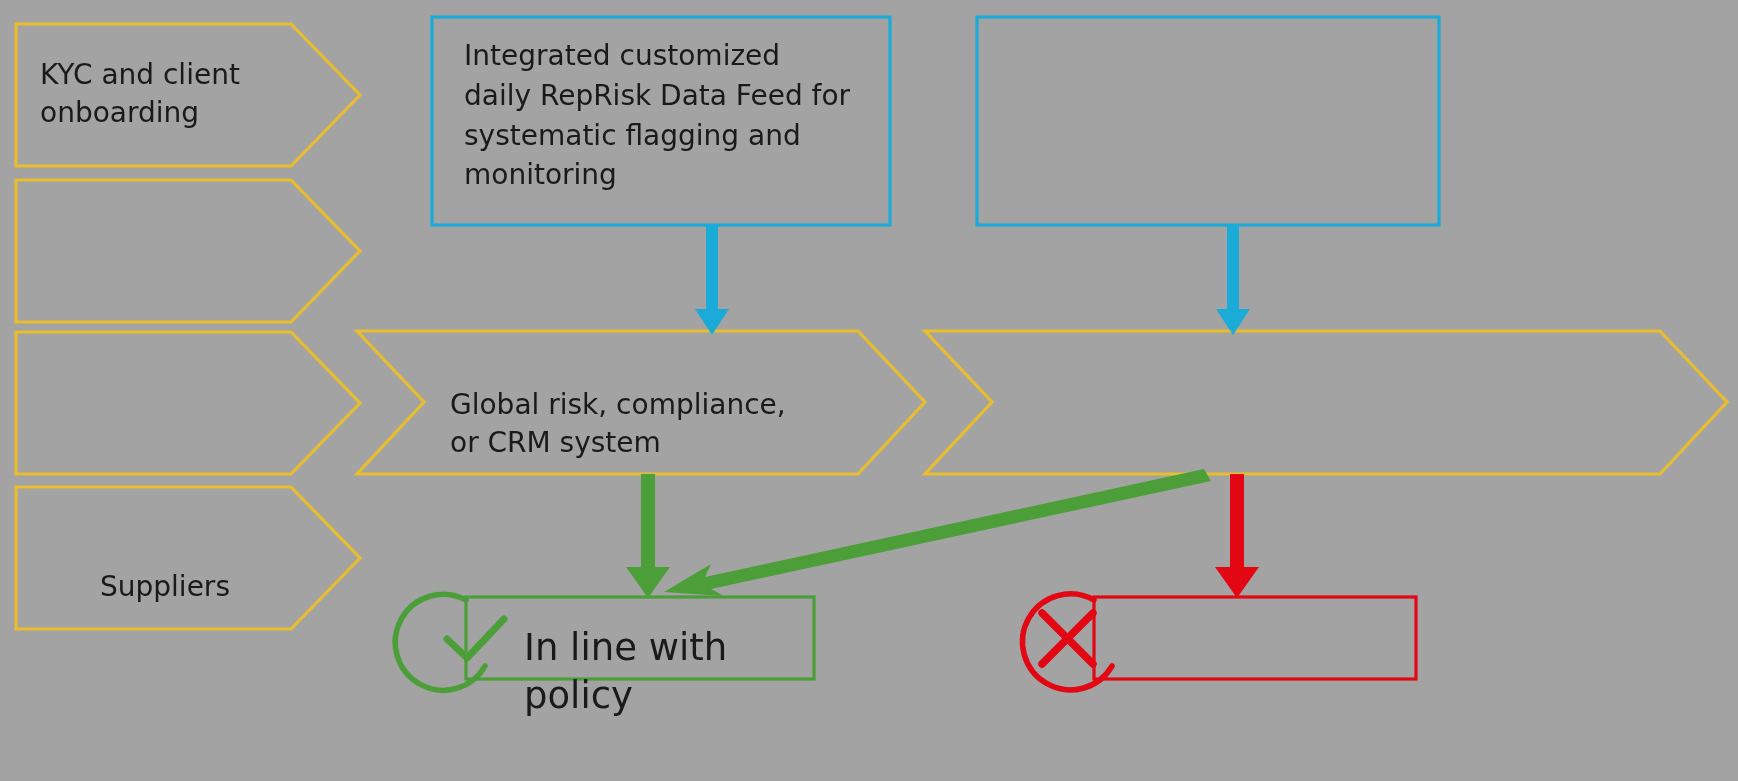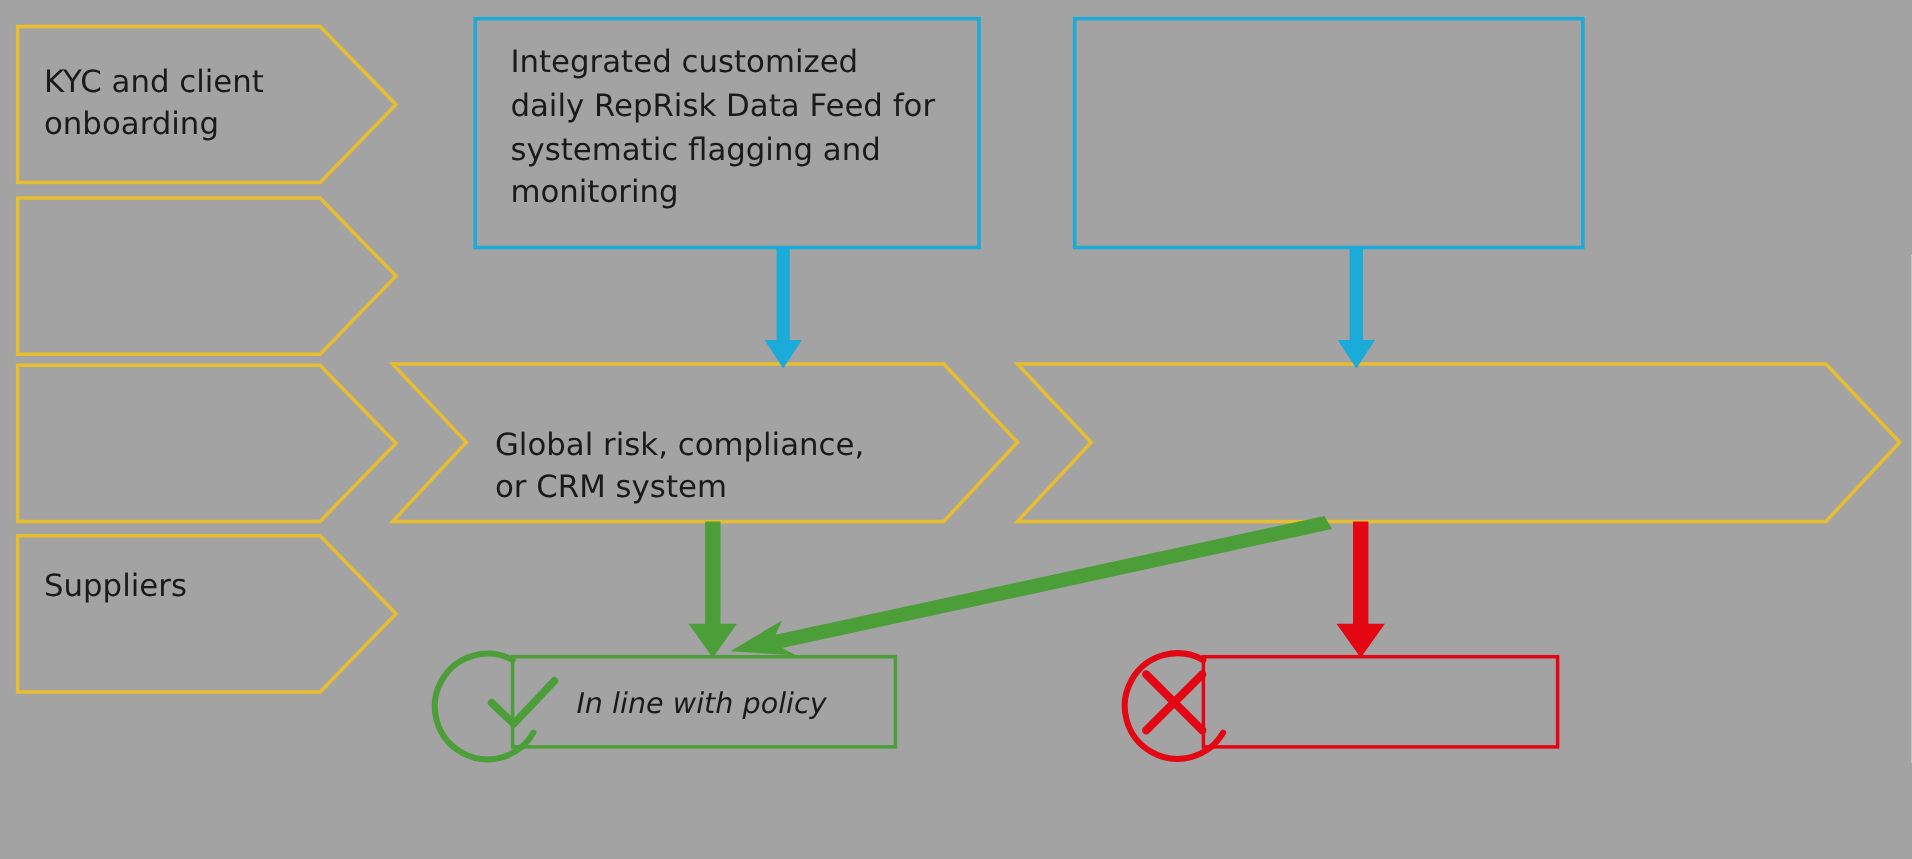--- a/index.html
+++ b/index.html
@@ -39,22 +39,21 @@
   }
   .blue-label {
     font-size: 28px;
     line-height: 1.42;
   }
   .chev-label {
     font-size: 28px;
     line-height: 1.36;
   }
   .outcome-label {
-    font-size: 26px;
-    font-style: italic;
+    font-size: 37px;
   }
 </style>
 </head>
 <body>
 
 <div id="stage">
 
   <svg id="diagram-svg" viewBox="0 0 1738 781" xmlns="http://www.w3.org/2000/svg">
 
     <g>
@@ -123,21 +122,21 @@
       <path d="M 1042 613 L 1093 664" fill="none" stroke="#E30613" stroke-width="7.5" stroke-linecap="round"></path>
       <path d="M 1093 613 L 1042 664" fill="none" stroke="#E30613" stroke-width="7.5" stroke-linecap="round"></path>
     </g>
   </svg>
 
   <div class="node-text src-label" style="left:40px; top:56px; width:250px;">KYC and client
 onboarding</div>
 
 
 
-  <div class="node-text src-label" style="left:40px; top:514px; width:250px;">Suppliers</div>
+  <div class="node-text src-label" style="left:40px; top:568px; width:250px;text-align:center;">Suppliers</div>
 
   <div class="node-text blue-label" style="left:464px; top:36px; width:420px;">Integrated customized
 daily RepRisk Data Feed for
 systematic flagging and
 monitoring</div>
 
 
   <div class="node-text chev-label" style="left:450px; top:362px; width:430px;margin-top:24px;">Global risk, compliance,
 or CRM system</div>
 

